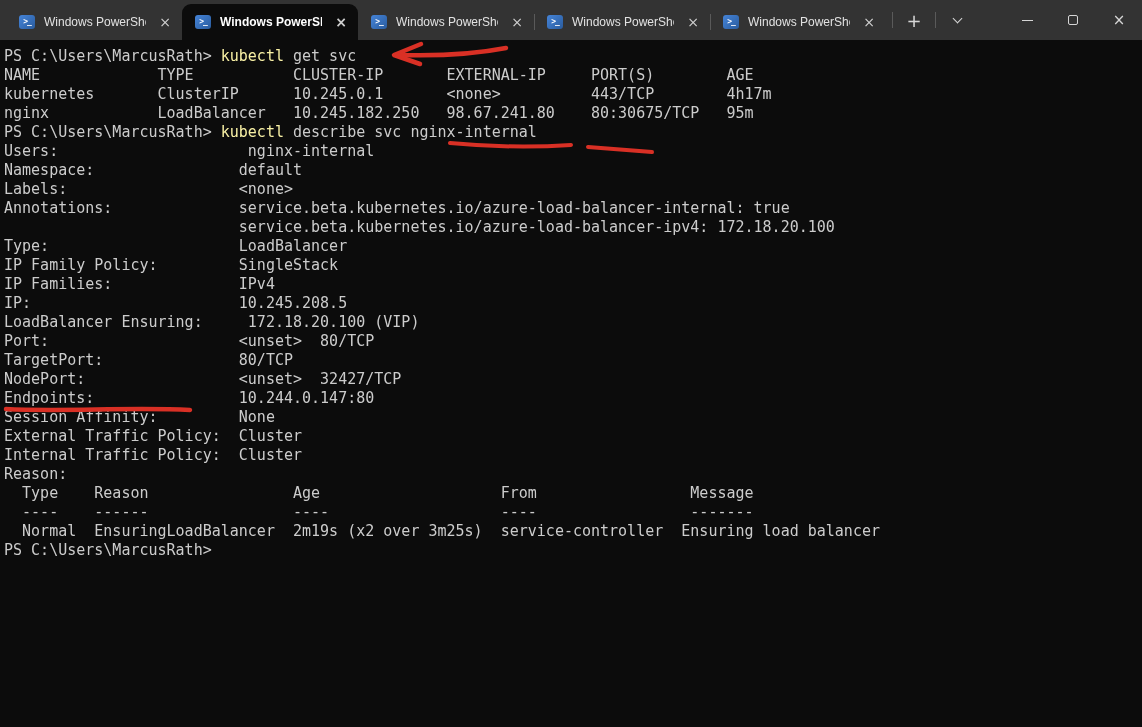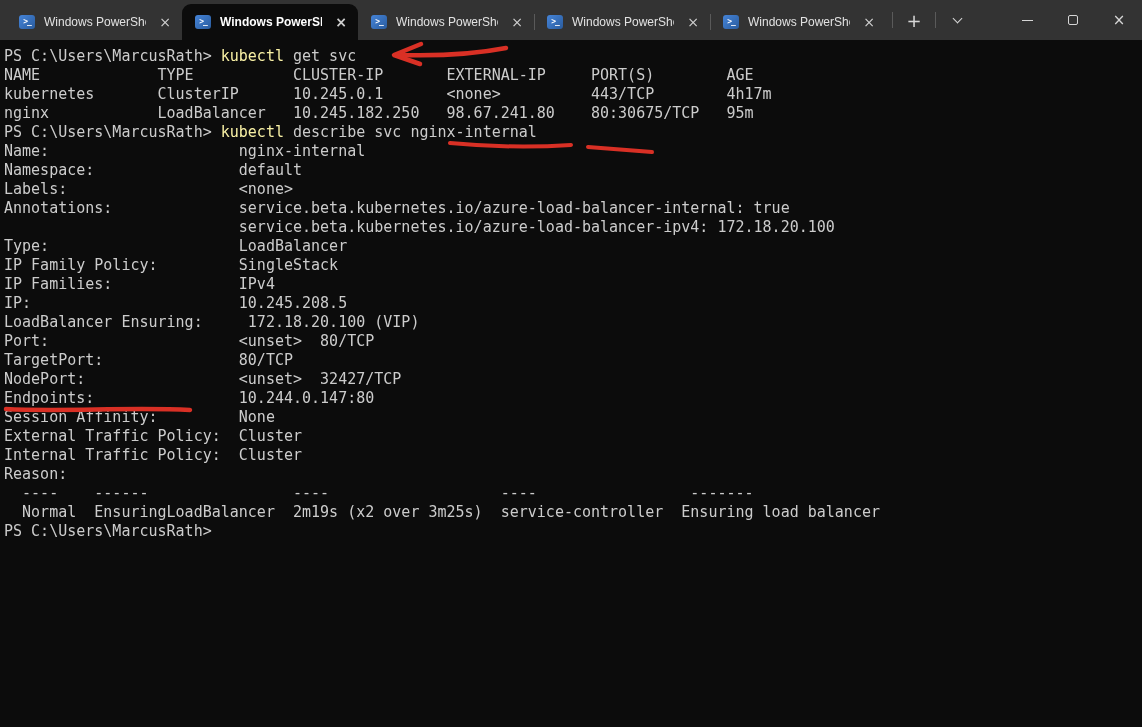--- a/index.html
+++ b/index.html
@@ -149,38 +149,39 @@
   </div>
 </div>
 
 <div class="terminal">
   <div class="term-output">
       <div class="line"><span class="seg-fg">PS C:\Users\MarcusRath&gt; </span><span class="seg-cmd">kubectl</span><span class="seg-fg"> get svc</span></div>
       <div class="line"><span class="seg-fg">NAME             TYPE           CLUSTER-IP       EXTERNAL-IP     PORT(S)        AGE</span></div>
       <div class="line"><span class="seg-fg">kubernetes       ClusterIP      10.245.0.1       &lt;none&gt;          443/TCP        4h17m</span></div>
       <div class="line"><span class="seg-fg">nginx            LoadBalancer   10.245.182.250   98.67.241.80    80:30675/TCP   95m</span></div>
       <div class="line"><span class="seg-fg">PS C:\Users\MarcusRath&gt; </span><span class="seg-cmd">kubectl</span><span class="seg-fg"> describe svc nginx-internal</span></div>
-      <div class="line"><span class="seg-fg">Name:                     nginx-internal</span></div>
+      <div class="line"><span class="seg-fg">Users:                     nginx-internal</span></div>
       <div class="line"><span class="seg-fg">Namespace:                default</span></div>
       <div class="line"><span class="seg-fg">Labels:                   &lt;none&gt;</span></div>
       <div class="line"><span class="seg-fg">Annotations:              service.beta.kubernetes.io/azure-load-balancer-internal: true</span></div>
       <div class="line"><span class="seg-fg">                          service.beta.kubernetes.io/azure-load-balancer-ipv4: 172.18.20.100</span></div>
       <div class="line"><span class="seg-fg">Type:                     LoadBalancer</span></div>
       <div class="line"><span class="seg-fg">IP Family Policy:         SingleStack</span></div>
       <div class="line"><span class="seg-fg">IP Families:              IPv4</span></div>
       <div class="line"><span class="seg-fg">IP:                       10.245.208.5</span></div>
       <div class="line"><span class="seg-fg">LoadBalancer Ensuring:     172.18.20.100 (VIP)</span></div>
       <div class="line"><span class="seg-fg">Port:                     &lt;unset&gt;  80/TCP</span></div>
       <div class="line"><span class="seg-fg">TargetPort:               80/TCP</span></div>
       <div class="line"><span class="seg-fg">NodePort:                 &lt;unset&gt;  32427/TCP</span></div>
       <div class="line"><span class="seg-fg">Endpoints:                10.244.0.147:80</span></div>
       <div class="line"><span class="seg-fg">Session Affinity:         None</span></div>
       <div class="line"><span class="seg-fg">External Traffic Policy:  Cluster</span></div>
       <div class="line"><span class="seg-fg">Internal Traffic Policy:  Cluster</span></div>
       <div class="line"><span class="seg-fg">Reason:</span></div>
+      <div class="line"><span class="seg-fg">  Type    Reason                Age                    From                 Message</span></div>
       <div class="line"><span class="seg-fg">  ----    ------                ----                   ----                 -------</span></div>
       <div class="line"><span class="seg-fg">  Normal  EnsuringLoadBalancer  2m19s (x2 over 3m25s)  service-controller  Ensuring load balancer</span></div>
       <div class="line"><span class="seg-fg">PS C:\Users\MarcusRath&gt; </span></div>
     </div>
 </div>
 
 <svg class="annotation-overlay" viewBox="0 0 1142 727" xmlns="http://www.w3.org/2000/svg">
 
   <path d="M 506 48 C 470 55, 432 56, 399 55" fill="none" stroke-width="4.5" stroke-linecap="round" stroke="#d93025"></path>
   <path d="M 421 44 L 394 55 L 420 64" fill="none" stroke-width="4.5" stroke-linecap="round" stroke-linejoin="round" stroke="#d93025"></path>

